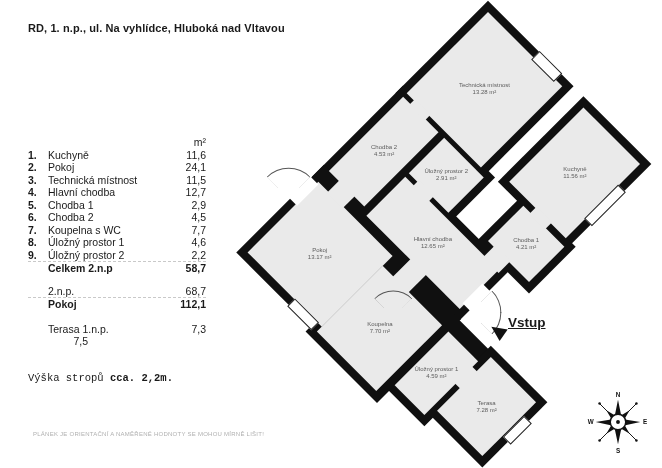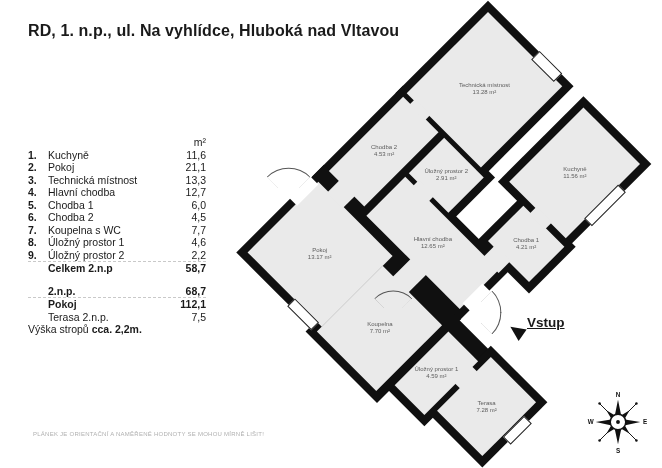--- a/index.html
+++ b/index.html
@@ -1,30 +1,30 @@
 <!DOCTYPE html>
 <html><head>
 <meta charset="utf-8">
 <style>
   html,body{margin:0;padding:0;}
   body{width:662px;height:468px;background:#ffffff;position:relative;overflow:hidden;
        font-family:"Liberation Sans","DejaVu Sans",sans-serif;color:#1a1a1a;}
 
   
-  #title{position:absolute;left:28px;top:22px;font-size:16px;font-weight:bold;letter-spacing:.1px;}
+  #title{position:absolute;left:28px;top:22px;font-size:11px;font-weight:bold;letter-spacing:.1px;}
   #legend{position:absolute;left:28px;top:136px;width:178px;font-size:10.5px;line-height:12.5px;}
   .lrow{display:flex;align-items:flex-end;}
   .lnum{width:20px;font-weight:bold;}
   .lname{flex:1;}
   .lval{width:40px;text-align:right;}
   .bold{font-weight:bold;}
   .dashed-top{border-top:1px dashed #c9c9c9;}
-  .gap10{margin-top:10px;font-weight:bold;}
+  .gap10{margin-top:10px;}
   .gap12{margin-top:12px;}
-  #ceiling-note{}
+  #ceiling-note{margin-top:24px;font-family:Liberation Mono, monospace;}
   #footer{position:absolute;left:33px;top:431px;font-size:6px;color:#b0b0b0;letter-spacing:.25px;}
 
   
   #plan{position:absolute;left:488px;top:12px;width:0;height:0;
         transform:rotate(45deg);transform-origin:0 0;}
   .slab{position:absolute;background:#101010;z-index:1;}
   #s-tech{left:-8px;top:-8px;width:121px;height:131px}
   #s-kuch{left:127px;top:-8px;width:96px;height:121px}
   #s-chodba2{left:-8px;top:112px;width:66px;height:129px}
   #s-pokoj{left:-8px;top:224px;width:121px;height:124px}
@@ -76,21 +76,21 @@
   .room-label{position:absolute;z-index:6;text-align:center;color:#5c5c5c;
               font-size:6px;line-height:7px;transform:translate(-50%,-50%) rotate(-45deg);
               white-space:nowrap;}
   #lab-tech{left:52px;top:57px}    #lab-kuch{left:175px;top:52px}
   #lab-chodba2{left:25px;top:172px}#lab-pokoj{left:52px;top:290px}
   #lab-ulozny2{left:86px;top:145px}#lab-chodba1{left:191px;top:137px}
   #lab-hlavni{left:124px;top:202px}#lab-koupelna{left:147px;top:300px}
   #lab-ulozny1{left:219px;top:292px}#lab-terasa{left:278px;top:280px}
 
   
-  #vstup{position:absolute;left:527px;top:315px;z-index:8;text-decoration:underline;}
+  #vstup{position:absolute;left:508px;top:315px;z-index:8;text-decoration:underline;}
   #vstup .lbl{font-size:13.5px;font-weight:bold;}
   #vstup .tri{position:absolute;left:-18px;top:9px;width:0;height:0;
       border-top:7px solid transparent;border-bottom:7px solid transparent;
       border-right:15px solid #111;transform:rotate(35deg);}
   #compass{position:absolute;left:586px;top:390px;z-index:8;}
 </style>
 </head>
 <body>
 
 <div id="title">RD, 1. n.p., ul. Na vyhlídce, Hluboká nad Vltavou</div>
@@ -102,36 +102,36 @@
     <span class="lval">m²</span>
   </div>
   <div class="lrow">
       <span class="lnum">1.</span>
       <span class="lname">Kuchyně</span>
       <span class="lval">11,6</span>
     </div>
   <div class="lrow">
       <span class="lnum">2.</span>
       <span class="lname">Pokoj</span>
-      <span class="lval">21,1</span>
+      <span class="lval">24,1</span>
     </div>
   <div class="lrow">
       <span class="lnum">3.</span>
       <span class="lname">Technická místnost</span>
-      <span class="lval">13,3</span>
+      <span class="lval">11,5</span>
     </div>
   <div class="lrow">
       <span class="lnum">4.</span>
       <span class="lname">Hlavní chodba</span>
       <span class="lval">12,7</span>
     </div>
   <div class="lrow">
       <span class="lnum">5.</span>
       <span class="lname">Chodba 1</span>
-      <span class="lval">6,0</span>
+      <span class="lval">2,9</span>
     </div>
   <div class="lrow">
       <span class="lnum">6.</span>
       <span class="lname">Chodba 2</span>
       <span class="lval">4,5</span>
     </div>
   <div class="lrow">
       <span class="lnum">7.</span>
       <span class="lname">Koupelna s WC</span>
       <span class="lval">7,7</span>
@@ -154,23 +154,27 @@
   <div class="lrow gap10">
     <span class="lnum"></span>
       <span class="lname">2.n.p.</span>
     <span class="lval">68,7</span>
   </div>
   <div class="lrow bold dashed-top">
     <span class="lnum"></span>
       <span class="lname">Pokoj</span>
     <span class="lval">112,1</span>
   </div>
-  <div class="lrow">
-    <span class="lnum"></span>
-      <span class="lname">Terasa 2.n.p.</span>
+  <div class="lrow gap12">
+    <span class="lnum"></span>
+      <span class="lname">Terasa 1.n.p.</span>
+    <span class="lval">7,3</span>
+  </div>
+  <div class="lrow">
+    <span class="lnum"></span>
     <span class="lval">7,5</span>
   </div>
   <div id="ceiling-note">
     <span>Výška stropů </span><span class="bold">cca. 2,2m.</span>
   </div>
 </div>
 
 <div id="footer">PLÁNEK JE ORIENTAČNÍ A NAMĚŘENÉ HODNOTY SE MOHOU MÍRNĚ LIŠIT!</div>
 
 <div id="plan">

